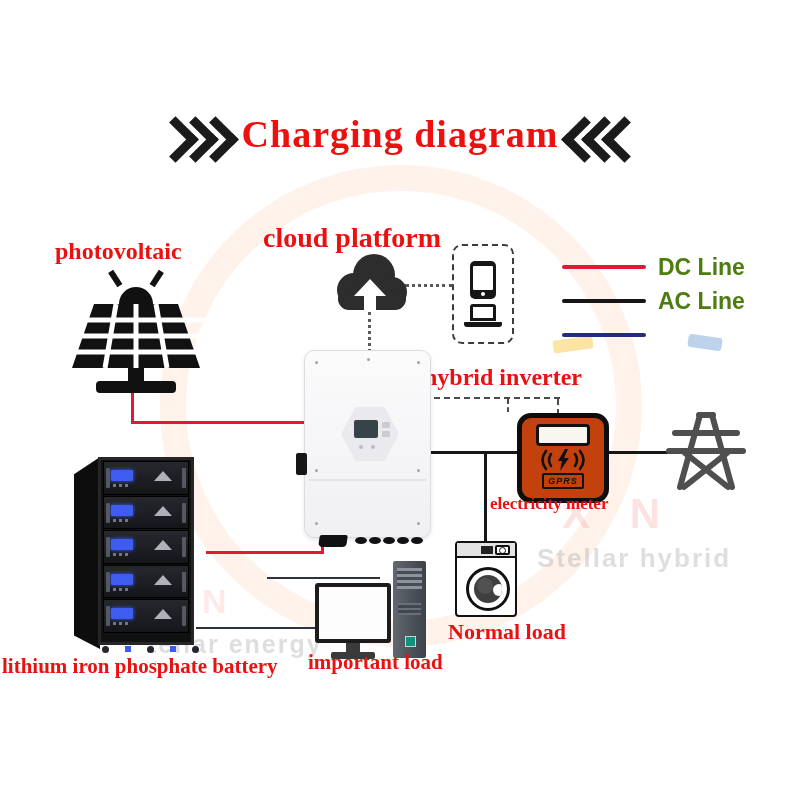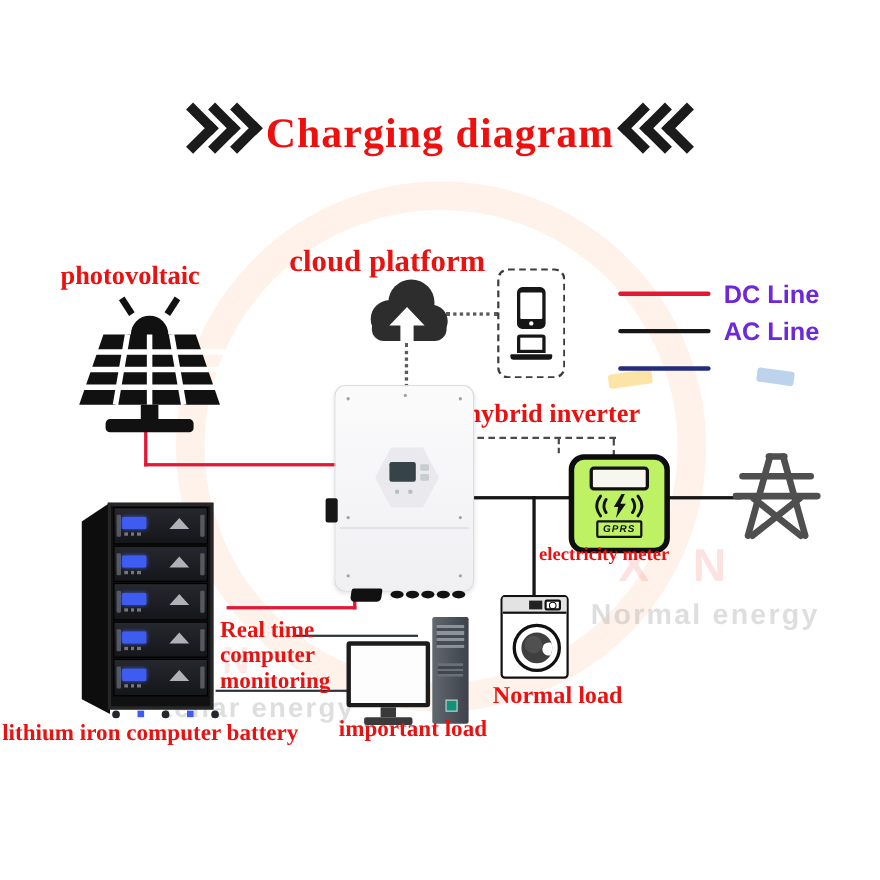--- a/index.html
+++ b/index.html
@@ -5,34 +5,34 @@
   html,body { margin:0; padding:0; background:#fff; }
   .stage { position:relative; width:800px; height:800px; background:#ffffff; overflow:hidden;
            font-family:"Liberation Serif", serif; }
   .abs { position:absolute; }
 
   
   .lbl { position:absolute; color:#ea1111; font-weight:bold; white-space:nowrap; }
 
   
   .title-row { position:absolute; left:0; right:0; top:100px; height:56px;
-               display:flex; justify-content:center; align-items:flex-start; gap:10px; }
+               display:flex; justify-content:center; align-items:flex-end; gap:10px; }
   .title-text { font-size:38px; font-weight:bold; color:#ee0f0f; letter-spacing:1px; }
   .chevrons { display:flex; align-items:center; }
   .chev { width:24px; height:24px; border-top:9px solid #1b1b1b; border-right:9px solid #1b1b1b; }
   .chev + .chev { margin-left:-13px; }
   .point-right { transform:rotate(45deg); }
   .point-left  { transform:rotate(-135deg); }
 
   
   .legend { position:absolute; left:562px; top:250px; }
   .legend-row { display:flex; align-items:center; height:34px; }
   .legend-line { width:84px; height:4px; margin-right:12px; border-radius:2px; }
   .legend-label { font-family:"Liberation Sans", sans-serif; font-weight:bold;
-                  font-size:23px; color:#6d28d9; }
+                  font-size:23px; color:#4d7c0f; }
 
   
   .line { position:absolute; }
   .solid-red   { background:#e01937; }
   .solid-black { background:#161616; }
   .solid-data  { background:#2e3240; }
   .dash-gray-h { border-top:2px dashed #4a4a4a; }
   .dash-gray-v { border-left:2px dashed #4a4a4a; }
   .dot-gray-h  { border-top:3px dotted #5a5a5a; }
   .dot-gray-v  { border-left:3px dotted #5a5a5a; }
@@ -69,21 +69,21 @@
   .inv-lcd { position:absolute; left:13px; top:15px; width:24px; height:18px; background:#36444a; border-radius:2px; }
   .inv-btn { position:absolute; width:8px; height:6px; background:#c9cdd2; border-radius:1px; }
   .inv-dot { position:absolute; width:4px; height:4px; background:#b9bdc2; border-radius:50%; }
   .screw { position:absolute; width:3px; height:3px; background:#a2a2a8; border-radius:50%; }
   .inv-nub { position:absolute; left:-9px; top:102px; width:11px; height:22px; background:#161616; border-radius:2px; }
   .inv-port-big { position:absolute; left:14px; bottom:-10px; width:28px; height:12px; background:#111;
                   border-radius:2px 2px 4px 4px; transform:skewX(-8deg); }
   .inv-port { position:absolute; bottom:-7px; width:12px; height:7px; background:#111; border-radius:50%; }
 
   
-  .meter { position:absolute; left:517px; top:413px; width:82px; height:80px; background:#bef264;
+  .meter { position:absolute; left:517px; top:413px; width:82px; height:80px; background:#c2410c;
            border:5px solid #0d0d0d; border-radius:14px; }
   .meter-lcd { margin:6px auto 0; width:54px; height:22px; border:3px solid #111; border-radius:4px;
                background:#f7f7f0; box-sizing:border-box; }
   .meter-mid { display:flex; justify-content:center; margin-top:2px; }
   .meter-gprs { margin:1px auto 0; width:42px; height:16px; border:2.5px solid #111; border-radius:2px;
                 box-sizing:border-box; display:flex; align-items:center; justify-content:center;
                 font:italic bold 9px "Liberation Sans", sans-serif; letter-spacing:1px; color:#111; }
 
   
   .washer { position:absolute; left:455px; top:541px; width:62px; height:76px; background:#fff;
@@ -142,21 +142,21 @@
 </head>
 <body>
 
 <div class="stage">
 
   <div class="wm-circle"></div>
   <div class="wm-wedge" style="left:553px; top:338px; width:40px; height:13px; background:rgba(248,196,60,0.45); transform:rotate(-8deg);"></div>
   <div class="wm-wedge" style="left:688px; top:336px; width:34px; height:13px; background:rgba(64,128,198,0.35); transform:rotate(8deg);"></div>
   <div class="wm-xn" style="left:562px; top:490px; font-size:42px;">X N</div>
   <div class="wm-xn" style="left:142px; top:582px; font-size:34px; color:rgba(236,80,66,0.12);">X N</div>
-  <div class="wm-brand" style="left:537px; top:543px; font-size:26px;">Normal energy</div>
+  <div class="wm-brand" style="left:537px; top:543px; font-size:26px;">Stellar hybrid</div>
   <div class="wm-brand" style="left:148px; top:630px; font-size:25px;">tellar energy</div>
 
   <div class="title-row">
     <div class="chevrons">
       <div class="chev point-right"></div>
         <div class="chev point-right"></div>
         <div class="chev point-right"></div>
     </div>
     <div class="title-text">Charging diagram</div>
     <div class="chevrons">
@@ -329,27 +329,22 @@
       </div>
     </div>
     <div class="bat-feet">
       <div class="caster"></div>
         <div class="foot-blue"></div>
         <div class="caster"></div>
         <div class="foot-blue"></div>
         <div class="caster"></div>
     </div>
   </div>
-  <div class="lbl" style="left:2px; top:654px; font-size:21px;">lithium iron computer battery</div>
-
-  <div class="lbl" style="left:200px; top:561px; font-size:21px; line-height:23px; white-space:normal; width:160px;">
-    <div>Real time</div>
-    <div>computer</div>
-    <div>monitoring</div>
-  </div>
+  <div class="lbl" style="left:2px; top:654px; font-size:21px;">lithium iron phosphate battery</div>
+
 
   <div class="monitor">
     <div class="mon-screen"></div>
     <div class="mon-neck"></div>
     <div class="mon-base"></div>
   </div>
   <div class="tower">
     <div class="tw-vents"></div>
     <div class="tw-slots"></div>
     <div class="tw-btn"></div>

